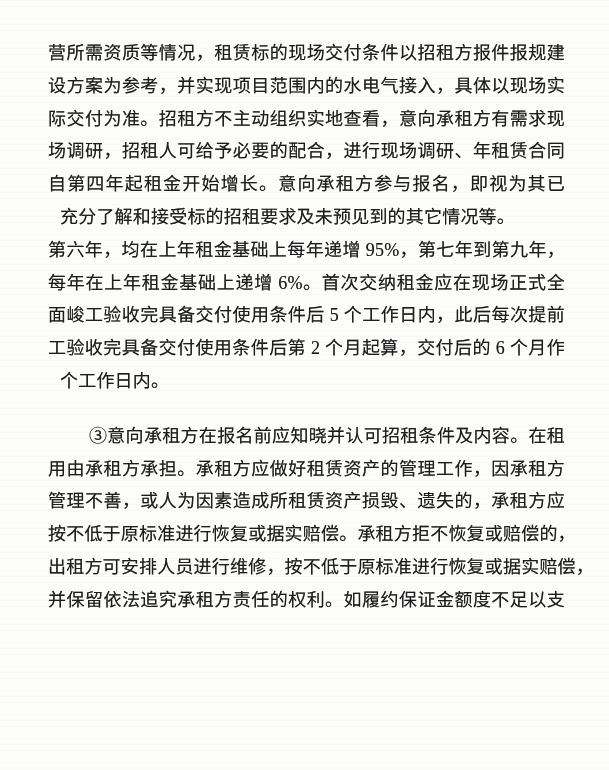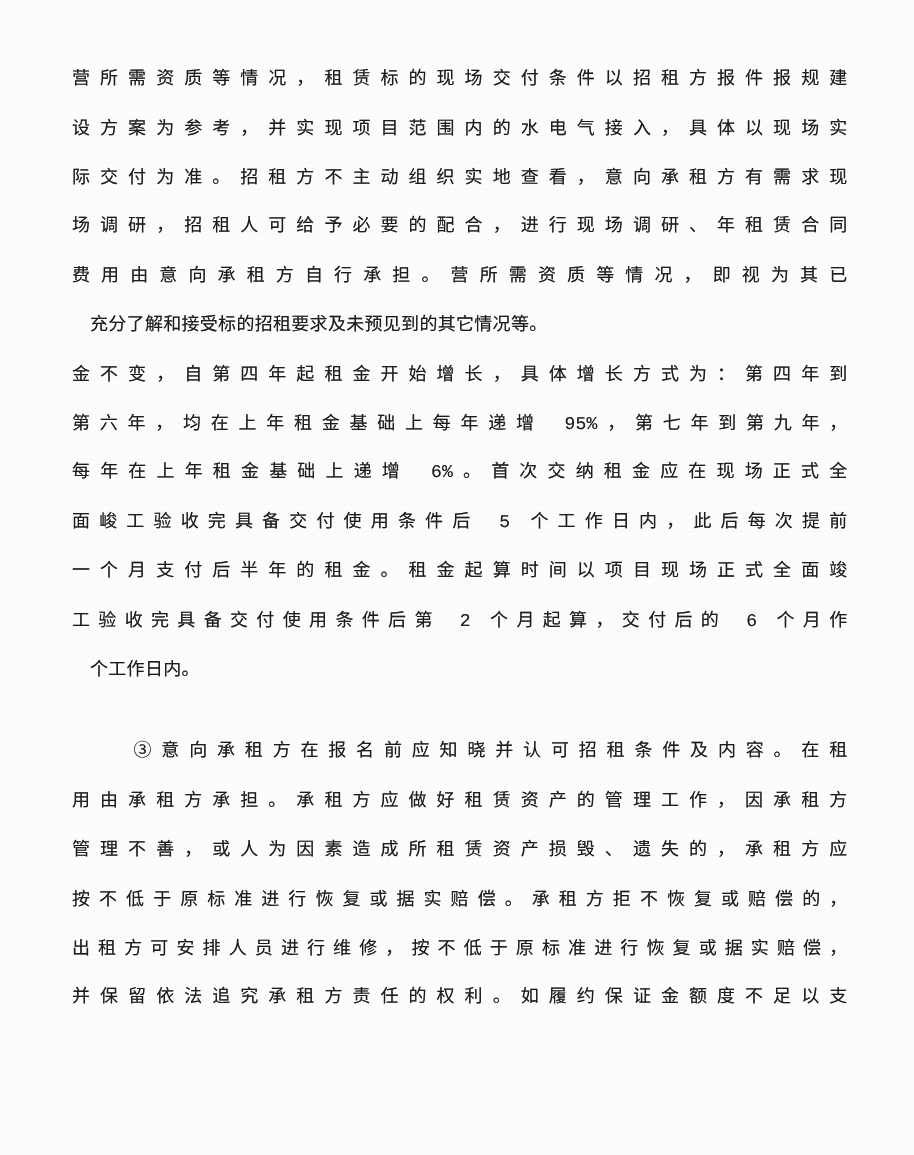--- a/index.html
+++ b/index.html
@@ -26,53 +26,50 @@
       rgba(0,0,0,0) 6px
     );
   }
   .page-text {
     position: absolute;
     left: 48px;
     top: 37px;
     width: 517px;
   }
   .line {
-    font-size: 12px;
+    font-size: 18px;
     line-height: 32.8px;
     height: 32.8px;
     white-space: nowrap;
     letter-spacing: 0.2px;
     text-align: justify;
     text-justify: distribute;
     
     text-shadow: 0 0 0.4px rgba(20,20,20,0.55);
-    font-family: Liberation Mono, monospace;
   }
   .line.j  { text-align-last: justify; }
   .line.nj { text-align-last: left; margin-left: 12px; }
   .line.ind { padding-left: 41px; }
   .line.gap { margin-top: 22px; }
 </style>
 </head>
 <body style="background: rgb(252, 252, 251); color: rgb(29, 29, 29);">
 
 <div class="scan-noise"></div>
 
 <div class="page-text">
   <div class="line j">营所需资质等情况，租赁标的现场交付条件以招租方报件报规建</div>
   <div class="line j">设方案为参考，并实现项目范围内的水电气接入，具体以现场实</div>
   <div class="line j">际交付为准。招租方不主动组织实地查看，意向承租方有需求现</div>
   <div class="line j">场调研，招租人可给予必要的配合，进行现场调研、年租赁合同</div>
-  <div class="line j">费用由意向承租方自行承担。营所需资质等情况，即视为其已</div>
+  <div class="line j">自第四年起租金开始增长。意向承租方参与报名，即视为其已</div>
   <div class="line nj">充分了解和接受标的招租要求及未预见到的其它情况等。</div>
-  <div class="line j">金不变，自第四年起租金开始增长，具体增长方式为：第四年到</div>
   <div class="line j">第六年，均在上年租金基础上每年递增 95%，第七年到第九年，</div>
   <div class="line j">每年在上年租金基础上递增 6%。首次交纳租金应在现场正式全</div>
   <div class="line j">面峻工验收完具备交付使用条件后 5 个工作日内，此后每次提前</div>
-  <div class="line j">一个月支付后半年的租金。租金起算时间以项目现场正式全面竣</div>
   <div class="line j">工验收完具备交付使用条件后第 2 个月起算，交付后的 6 个月作</div>
   <div class="line nj">个工作日内。</div>
   <div class="line j ind gap">③意向承租方在报名前应知晓并认可招租条件及内容。在租</div>
   <div class="line j">用由承租方承担。承租方应做好租赁资产的管理工作，因承租方</div>
   <div class="line j">管理不善，或人为因素造成所租赁资产损毁、遗失的，承租方应</div>
   <div class="line j">按不低于原标准进行恢复或据实赔偿。承租方拒不恢复或赔偿的，</div>
   <div class="line j">出租方可安排人员进行维修，按不低于原标准进行恢复或据实赔偿，</div>
   <div class="line j">并保留依法追究承租方责任的权利。如履约保证金额度不足以支</div>
 </div>
 

